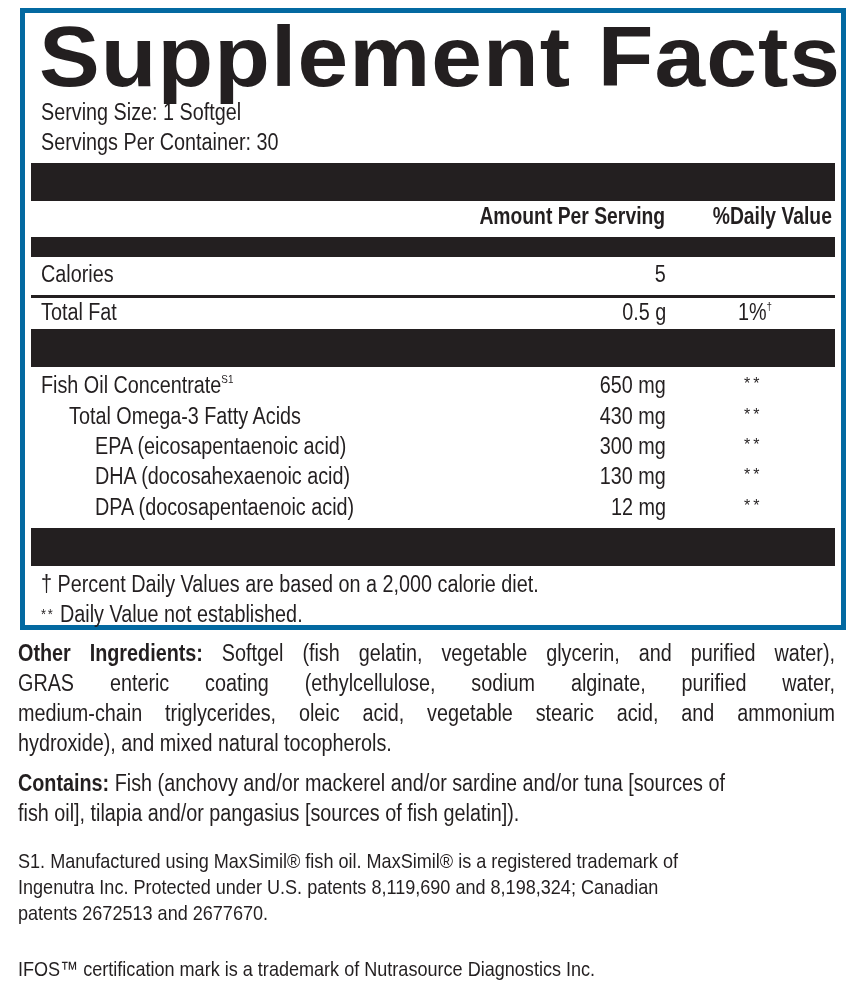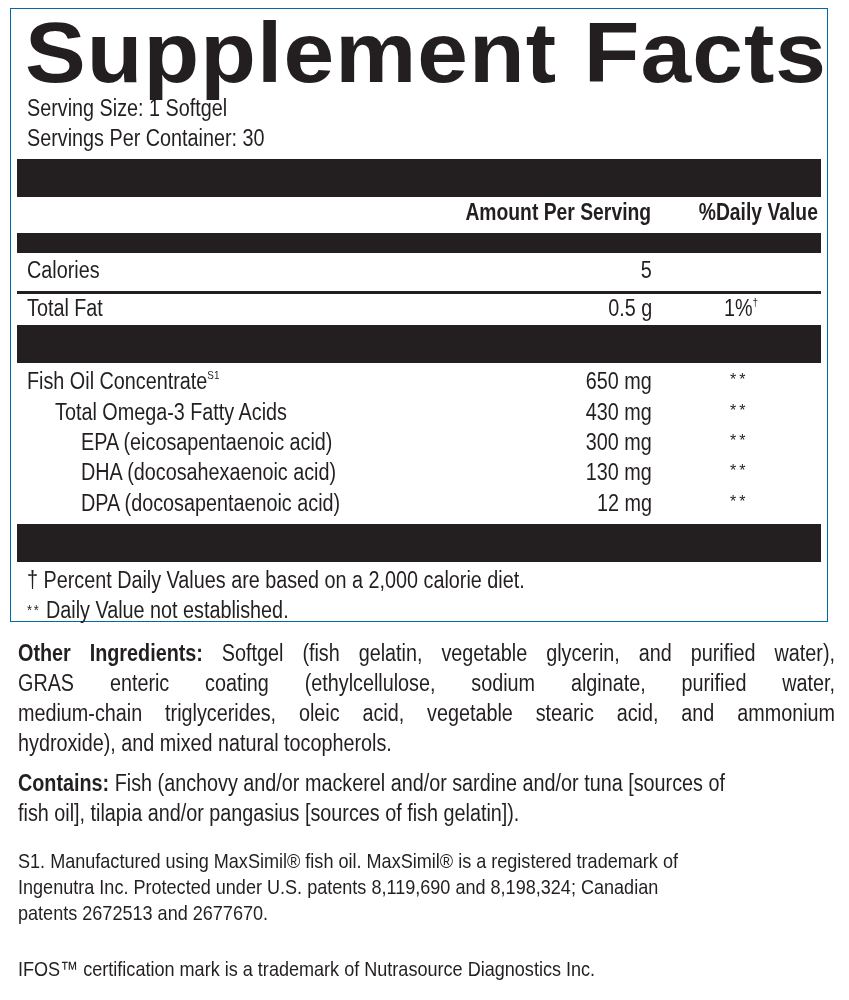--- a/index.html
+++ b/index.html
@@ -1,19 +1,19 @@
 <!DOCTYPE html>
 <html><head>
 <meta charset="utf-8">
 <style>
   html, body { margin: 0; padding: 0; background: #ffffff; }
   body { width: 849px; height: 1000px; position: relative; overflow: hidden;
          font-family: "Liberation Sans", sans-serif; color: #231f20; }
-  .facts-box { position: absolute; left: 10px; top: 8px; width: 816px; height: 612px;
-               border: 1px solid #0369a1; }
+  .facts-box { position: absolute; left: 20px; top: 8px; width: 816px; height: 612px;
+               border: 5px solid #0369a1; }
   .title { position: absolute; left: 14px; top: -6px; font-weight: bold; font-size: 86px;
            letter-spacing: 1px; white-space: nowrap; transform: scaleX(1.06); transform-origin: left top;
            font-family: "Liberation Sans", sans-serif; }
   .serv { position: absolute; left: 16px; font-size: 23px; white-space: nowrap;
           transform: scaleX(0.86); transform-origin: left top; }
   .bar { position: absolute; left: 6px; width: 804px; background: #231f20; }
   .line { position: absolute; left: 6px; width: 804px; background: #231f20; }
   .row-label { position: absolute; font-size: 23px; white-space: nowrap; transform: scaleX(0.86); transform-origin: left top; }
   .row-amt { position: absolute; right: 175px; font-size: 23px; white-space: nowrap; text-align: right;
              transform: scaleX(0.86); transform-origin: right top; }

